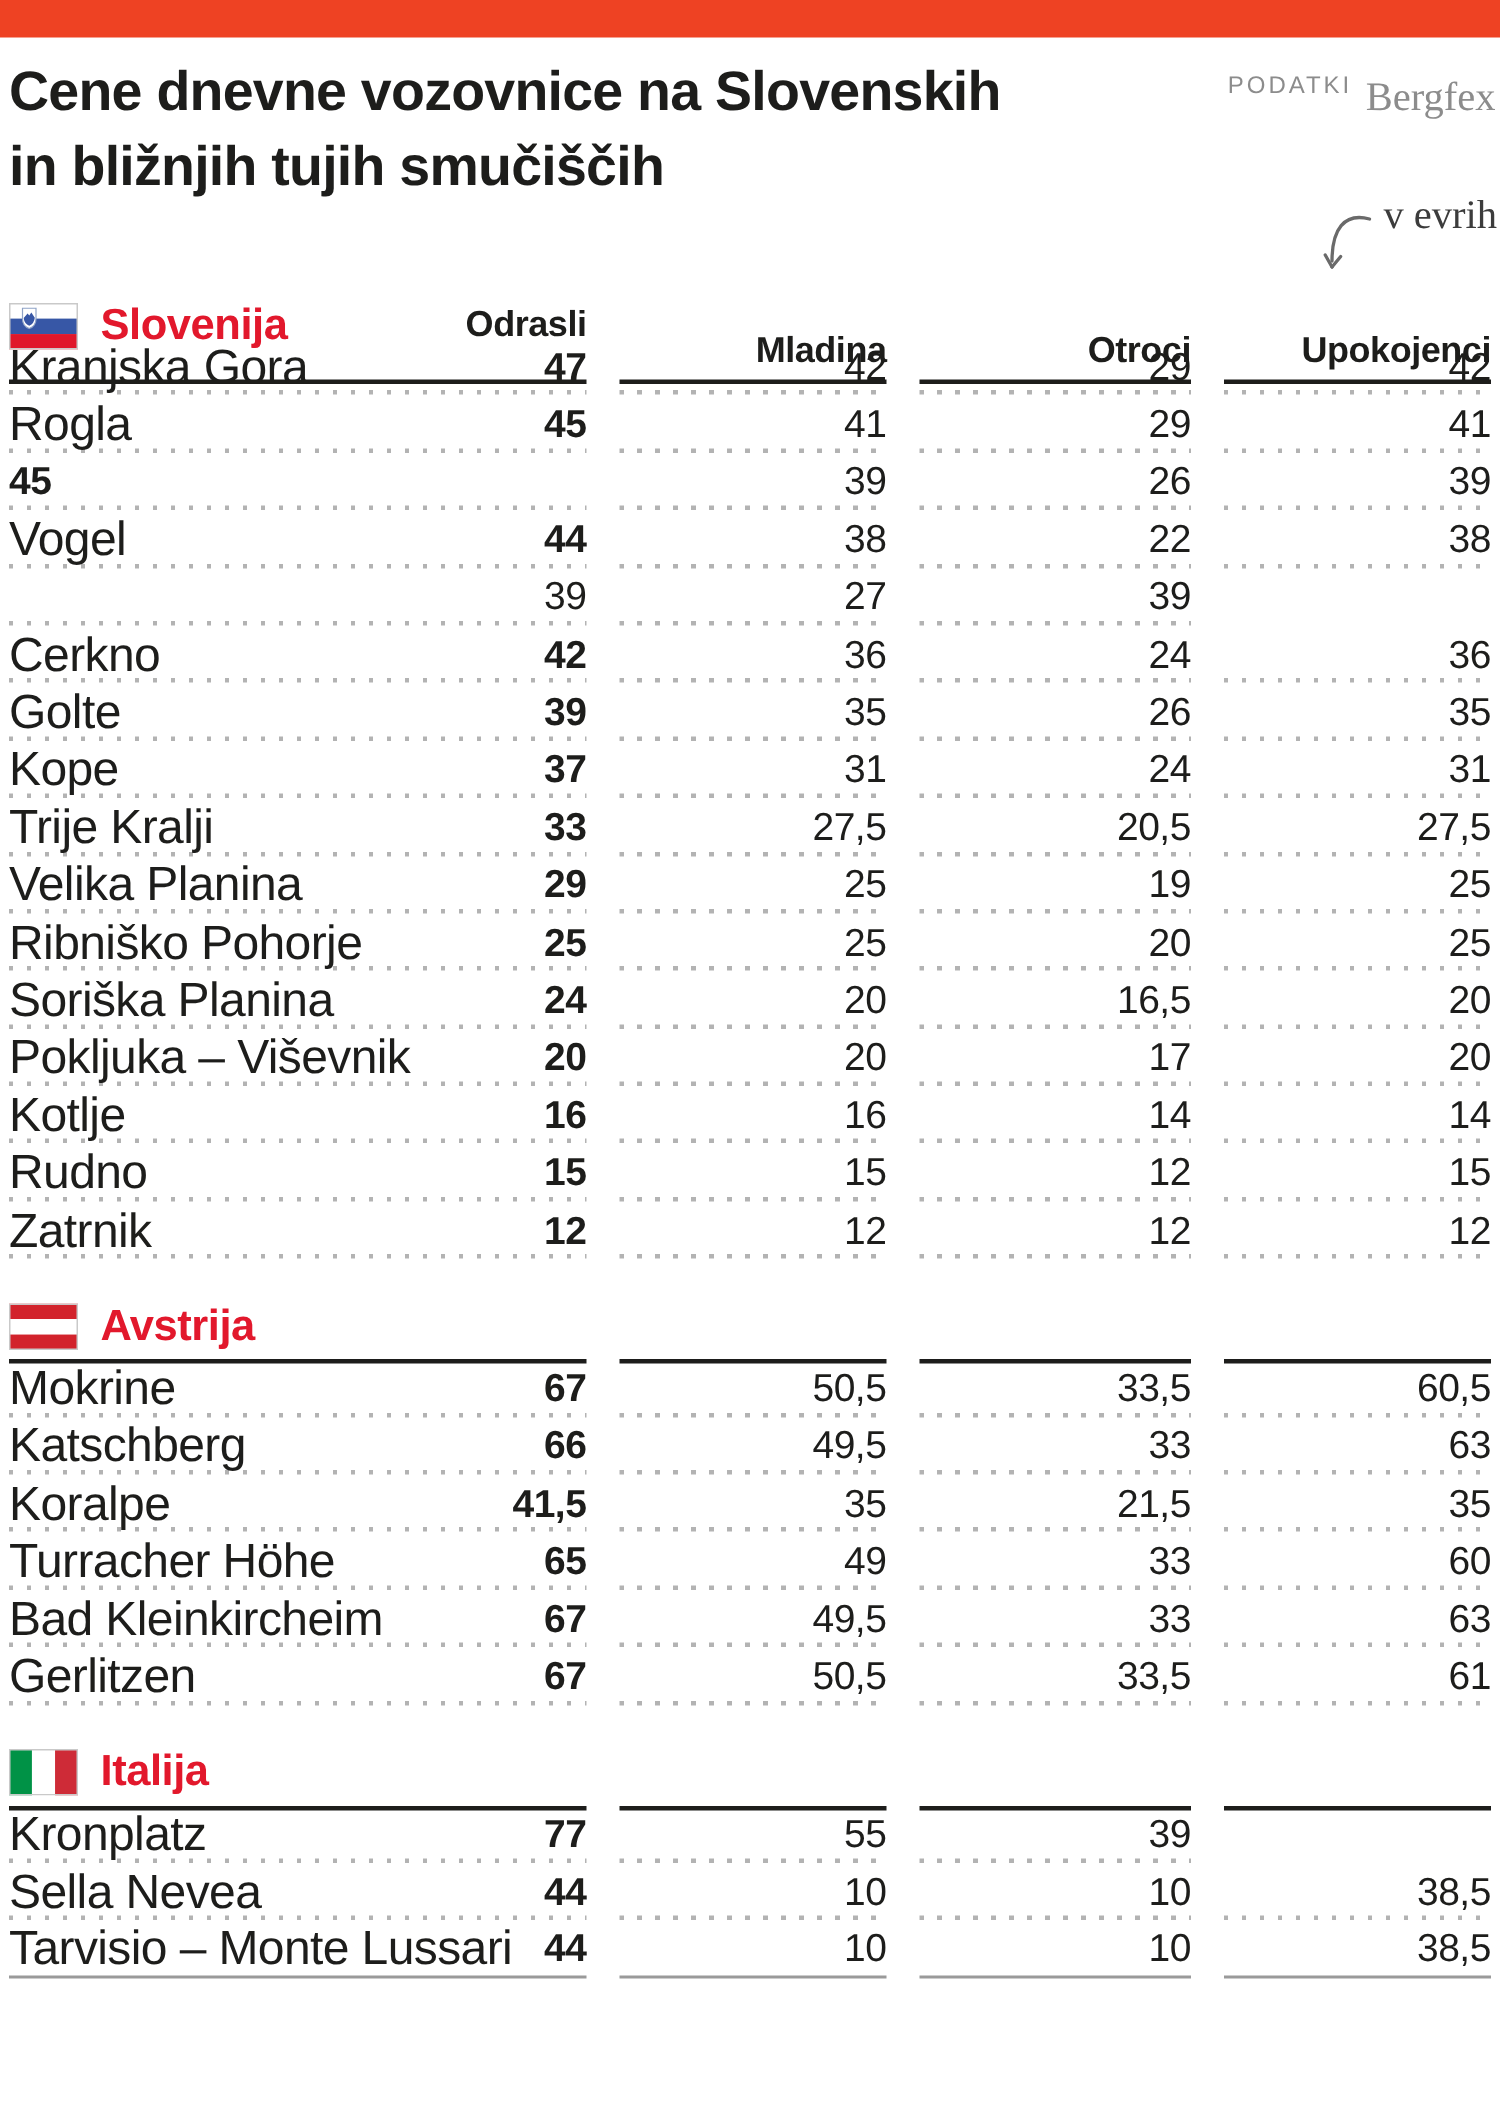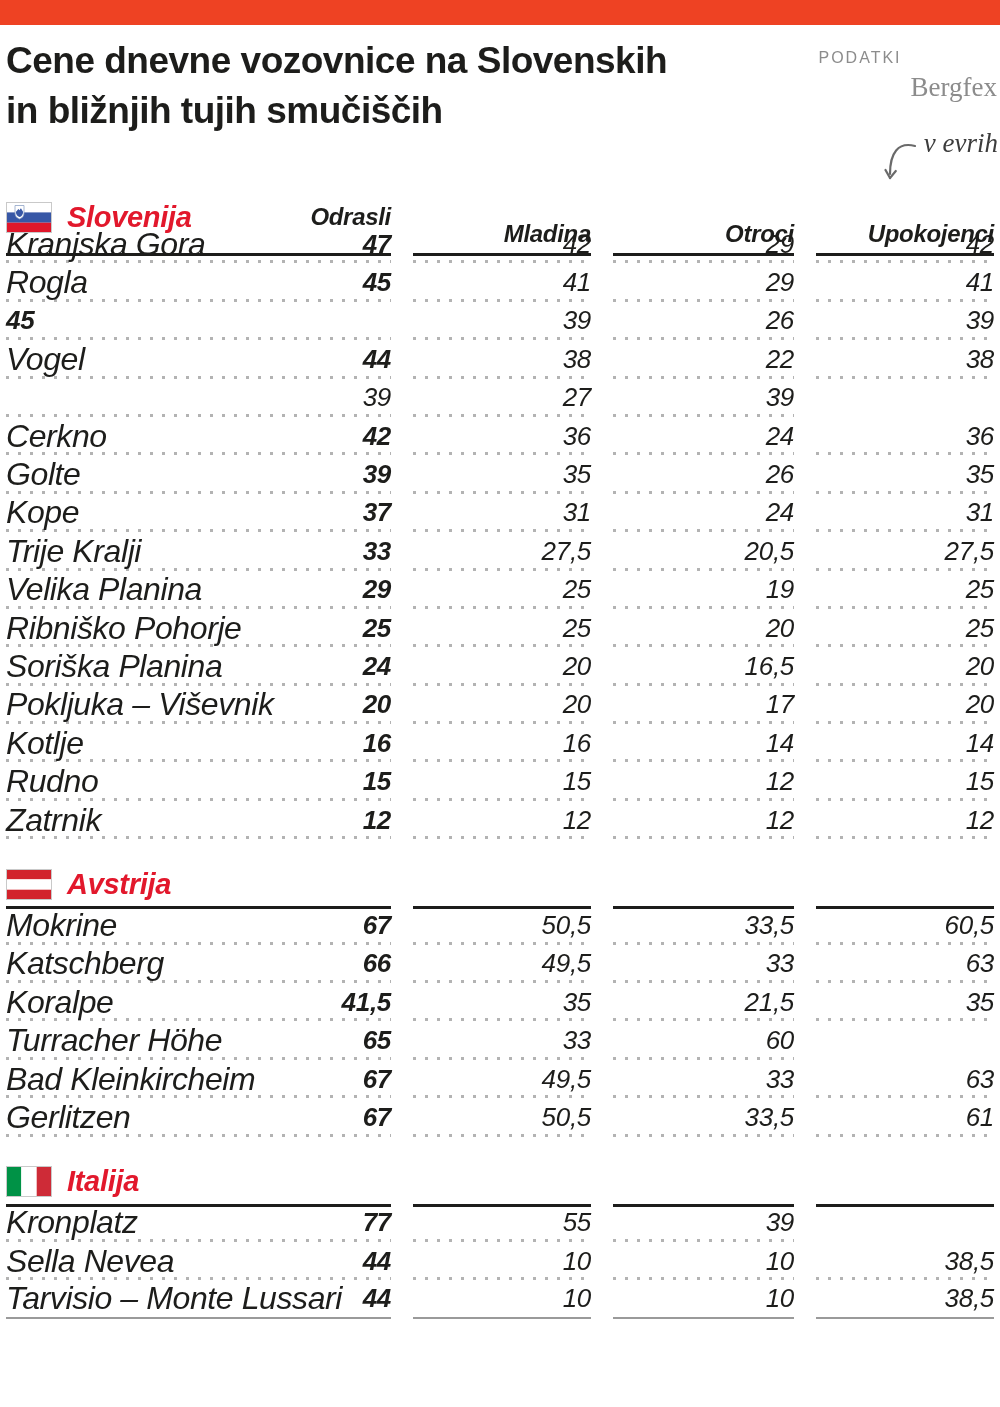--- a/index.html
+++ b/index.html
@@ -16,33 +16,33 @@
   .title {
     position:absolute; left:6px; top:11px;
     font-size:37px; line-height:50px; font-weight:700;
     letter-spacing:-0.5px; color:#1d1d1b;
   }
   .source {
     position:absolute; right:3px; top:24px;
     display:flex; align-items:flex-start; gap:9px; color:#8c8c8c;
   }
   .source .podatki { font-size:16px; letter-spacing:2px; font-weight:400; }
-  .source .bergfex { font-family:"Liberation Serif","DejaVu Serif",serif; font-size:27px;margin-top:23px; }
+  .source .bergfex { font-family:"Liberation Serif","DejaVu Serif",serif; font-size:27px; }
   .unit-note {
     position:absolute; right:2px; top:103px;
     display:flex; align-items:flex-start; gap:7px;
   }
   .unit-note .arrow { margin-top:9px; }
   .unit-note .note-text {
     font-family:"Liberation Serif","DejaVu Serif",serif;
-    font-style:italic; font-size:27px; color:#3c3c3c;
+    font-size:27px; color:#3c3c3c;
   }
 
   
-  .table-root { margin-left:6px; width:988px;font-style:italic; }
+  .table-root { margin-left:6px; width:988px; }
   .sec-header, .row {
     display:grid;
     grid-template-columns:385px 178px 181px 178px;
     column-gap:22px;
   }
   .sec-header { height:40px; margin-top:0; }
   .sec-header .cell {
     display:flex; align-items:flex-end; padding-bottom:5px;
     border-bottom:3px solid #1d1d1b;
   }
@@ -412,20 +412,23 @@
         </div>
         <div class="cell c4 dot-b">
           <span class="price">35</span>
         </div>
       </div>
       <div class="row">
         <div class="cell c1 dot-b">
           <span class="resort-name">Turracher Höhe</span>
           <span class="price adult">65</span>
         </div>
+        <div class="cell c2 dot-b">
+          <span class="price">49</span>
+        </div>
         <div class="cell c3 dot-b">
           <span class="price">33</span>
         </div>
         <div class="cell c4 dot-b">
           <span class="price">60</span>
         </div>
       </div>
       <div class="row">
         <div class="cell c1 dot-b">
           <span class="resort-name">Bad Kleinkircheim</span>

